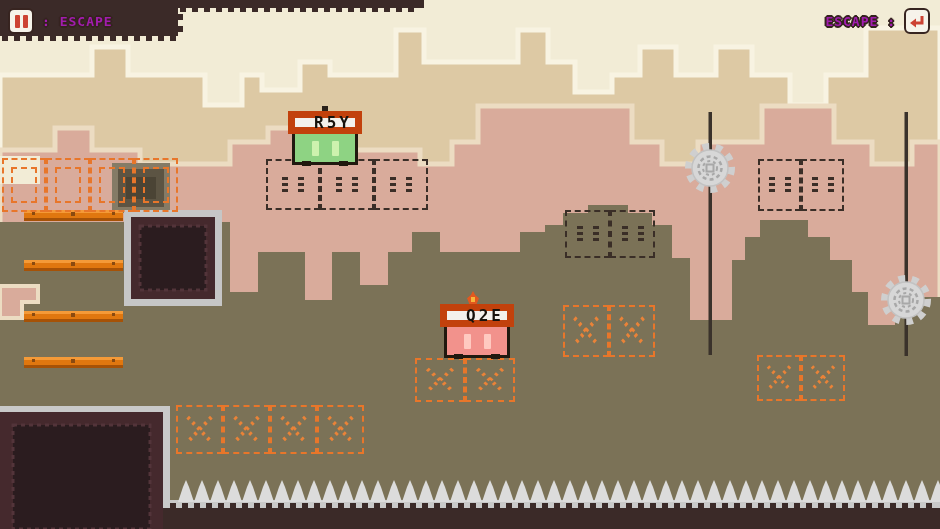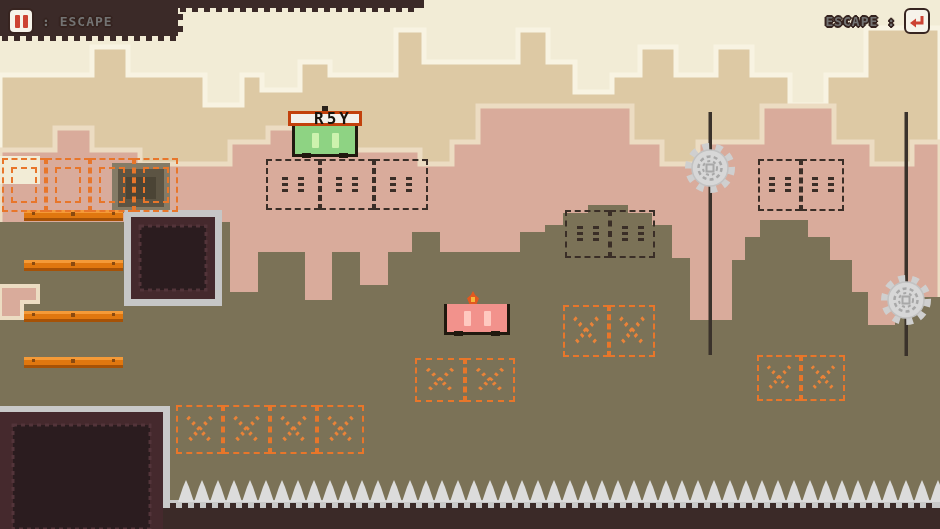--- a/index.html
+++ b/index.html
@@ -10,37 +10,37 @@
   
   .ghost{position:absolute;box-sizing:border-box;border:2px dashed #3a2e27;
          display:flex;align-items:center;justify-content:center;gap:10px;z-index:4;}
   .ghost.orange{border-color:#e8762a;}
   .geye{width:6px;height:16px;
         background:repeating-linear-gradient(180deg,#3a2e27 0 3px,transparent 3px 6px);}
   .gsq{position:absolute;inset:7px;border:2px dashed #e8762a;}
 
   
   .player{position:absolute;width:74px;z-index:6;}
-  .plabel{box-sizing:border-box;height:15px;background:#f3f1ec;border:3px solid #c2410c;
+  .plabel{box-sizing:border-box;height:23px;background:#f3f1ec;border:7px solid #c2410c;
           display:flex;align-items:center;justify-content:center;
           font:bold 16px "DejaVu Sans Mono",monospace;letter-spacing:3px;color:#17120c;
           padding-left:16px;}
   .pbody{box-sizing:border-box;height:31px;margin:0 4px;border:3px solid #20190f;border-top:0;
          display:flex;align-items:center;justify-content:center;gap:13px;position:relative;}
   .peye{width:7px;height:15px;border-radius:1px;}
   .pfoot{position:absolute;bottom:-4px;width:9px;height:5px;background:#20190f;}
   .pfoot.l{left:7px}.pfoot.r{right:7px}
   .pdot{position:absolute;top:-5px;left:34px;width:6px;height:5px;background:#2a221a;}
   .flame{position:absolute;top:-13px;left:27px;width:12px;height:13px;background:#e2581f;
          clip-path:polygon(50% 0,68% 30%,100% 55%,80% 100%,20% 100%,0 55%,32% 30%);}
   .flame i{position:absolute;left:4px;top:6px;width:4px;height:5px;background:#f6b53b;}
 
   
   .hud{position:absolute;display:flex;align-items:center;gap:8px;z-index:9;}
-  .hud-label{font:bold 13px "DejaVu Sans Mono",monospace;letter-spacing:1px;color:#737373;
+  .hud-label{font:bold 13px "DejaVu Sans Mono",monospace;letter-spacing:1px;color:#a21caf;
     text-shadow:-2px 0 #35231f,2px 0 #35231f,0 -2px #35231f,0 2px #35231f,
                 -1px -1px #35231f,1px 1px #35231f,-1px 1px #35231f,1px -1px #35231f;}
   .keyicon{width:26px;height:26px;background:#f6f3ea;border:2px solid #372420;border-radius:6px;
            display:flex;align-items:center;justify-content:center;gap:3px;box-sizing:border-box;}
   .pbar{width:5px;height:13px;background:#cc4233;border-radius:1px;}
 </style>
 </head>
 <body>
 
 <div id="stage">
@@ -301,20 +301,21 @@
       <span class="peye" style="background: rgb(205, 242, 174);"></span>
       <span class="pfoot l"></span>
       <span class="pfoot r"></span>
     </div>
   </div>
 
   <div class="player" style="left:440px;top:304px">
     <div class="flame">
         <i></i>
       </div>
+    <div class="plabel">Q2E</div>
     <div class="pbody" style="background: rgb(242, 146, 140);">
       <span class="peye" style="background: rgb(255, 201, 192);"></span>
       <span class="peye" style="background: rgb(255, 201, 192);"></span>
       <span class="pfoot l"></span>
       <span class="pfoot r"></span>
     </div>
   </div>
 
   <div class="hud" style="left:8px;top:8px">
     <span class="keyicon">

